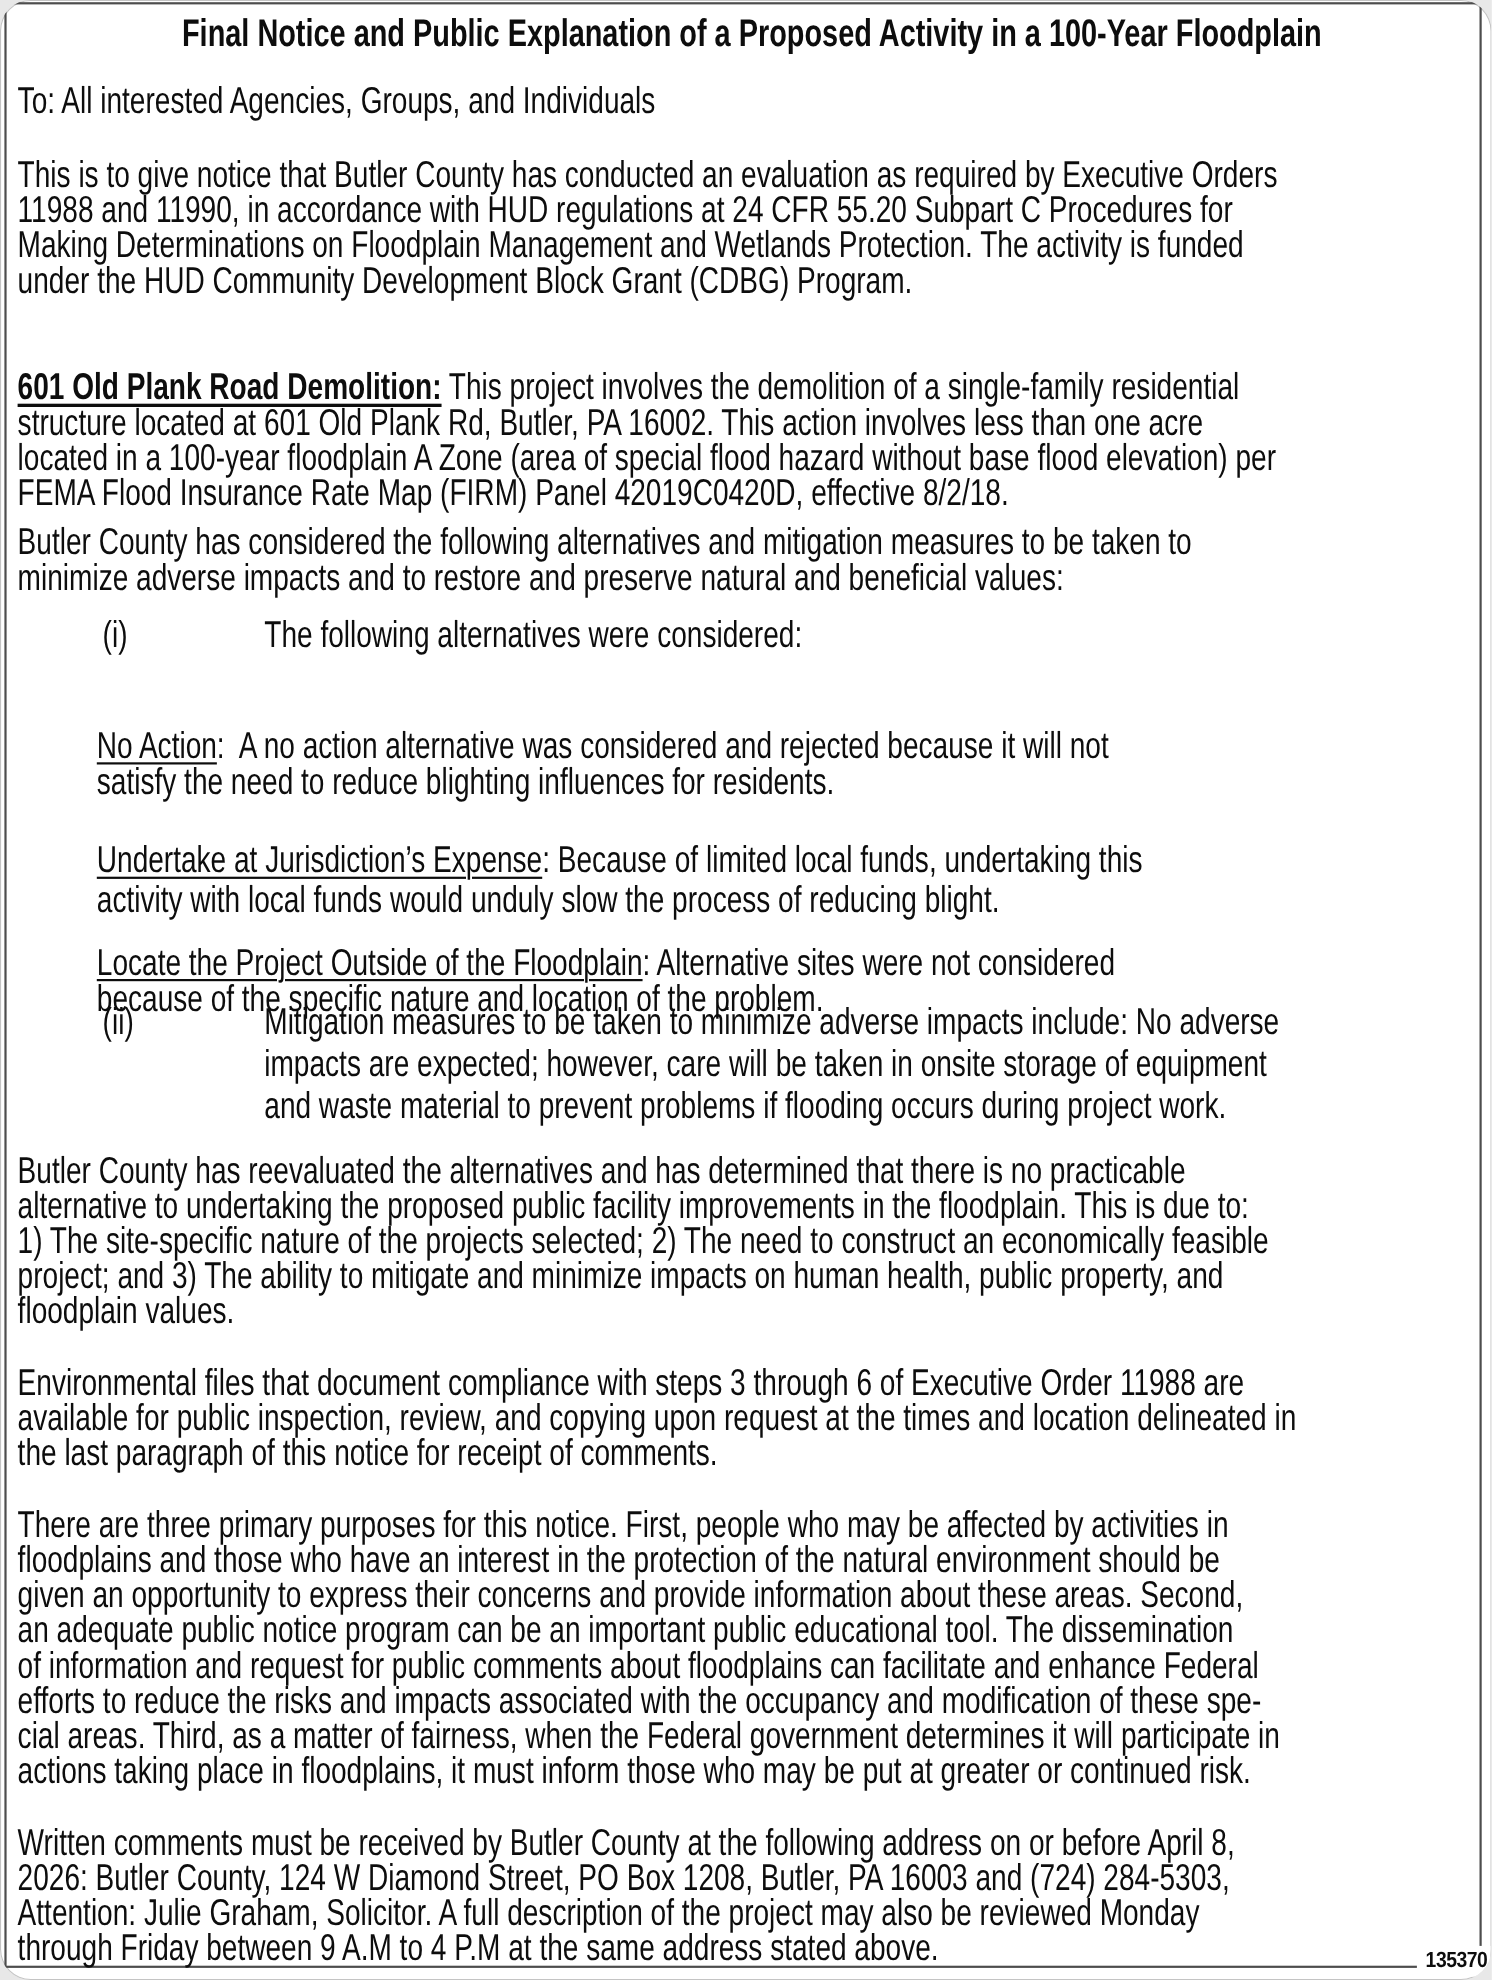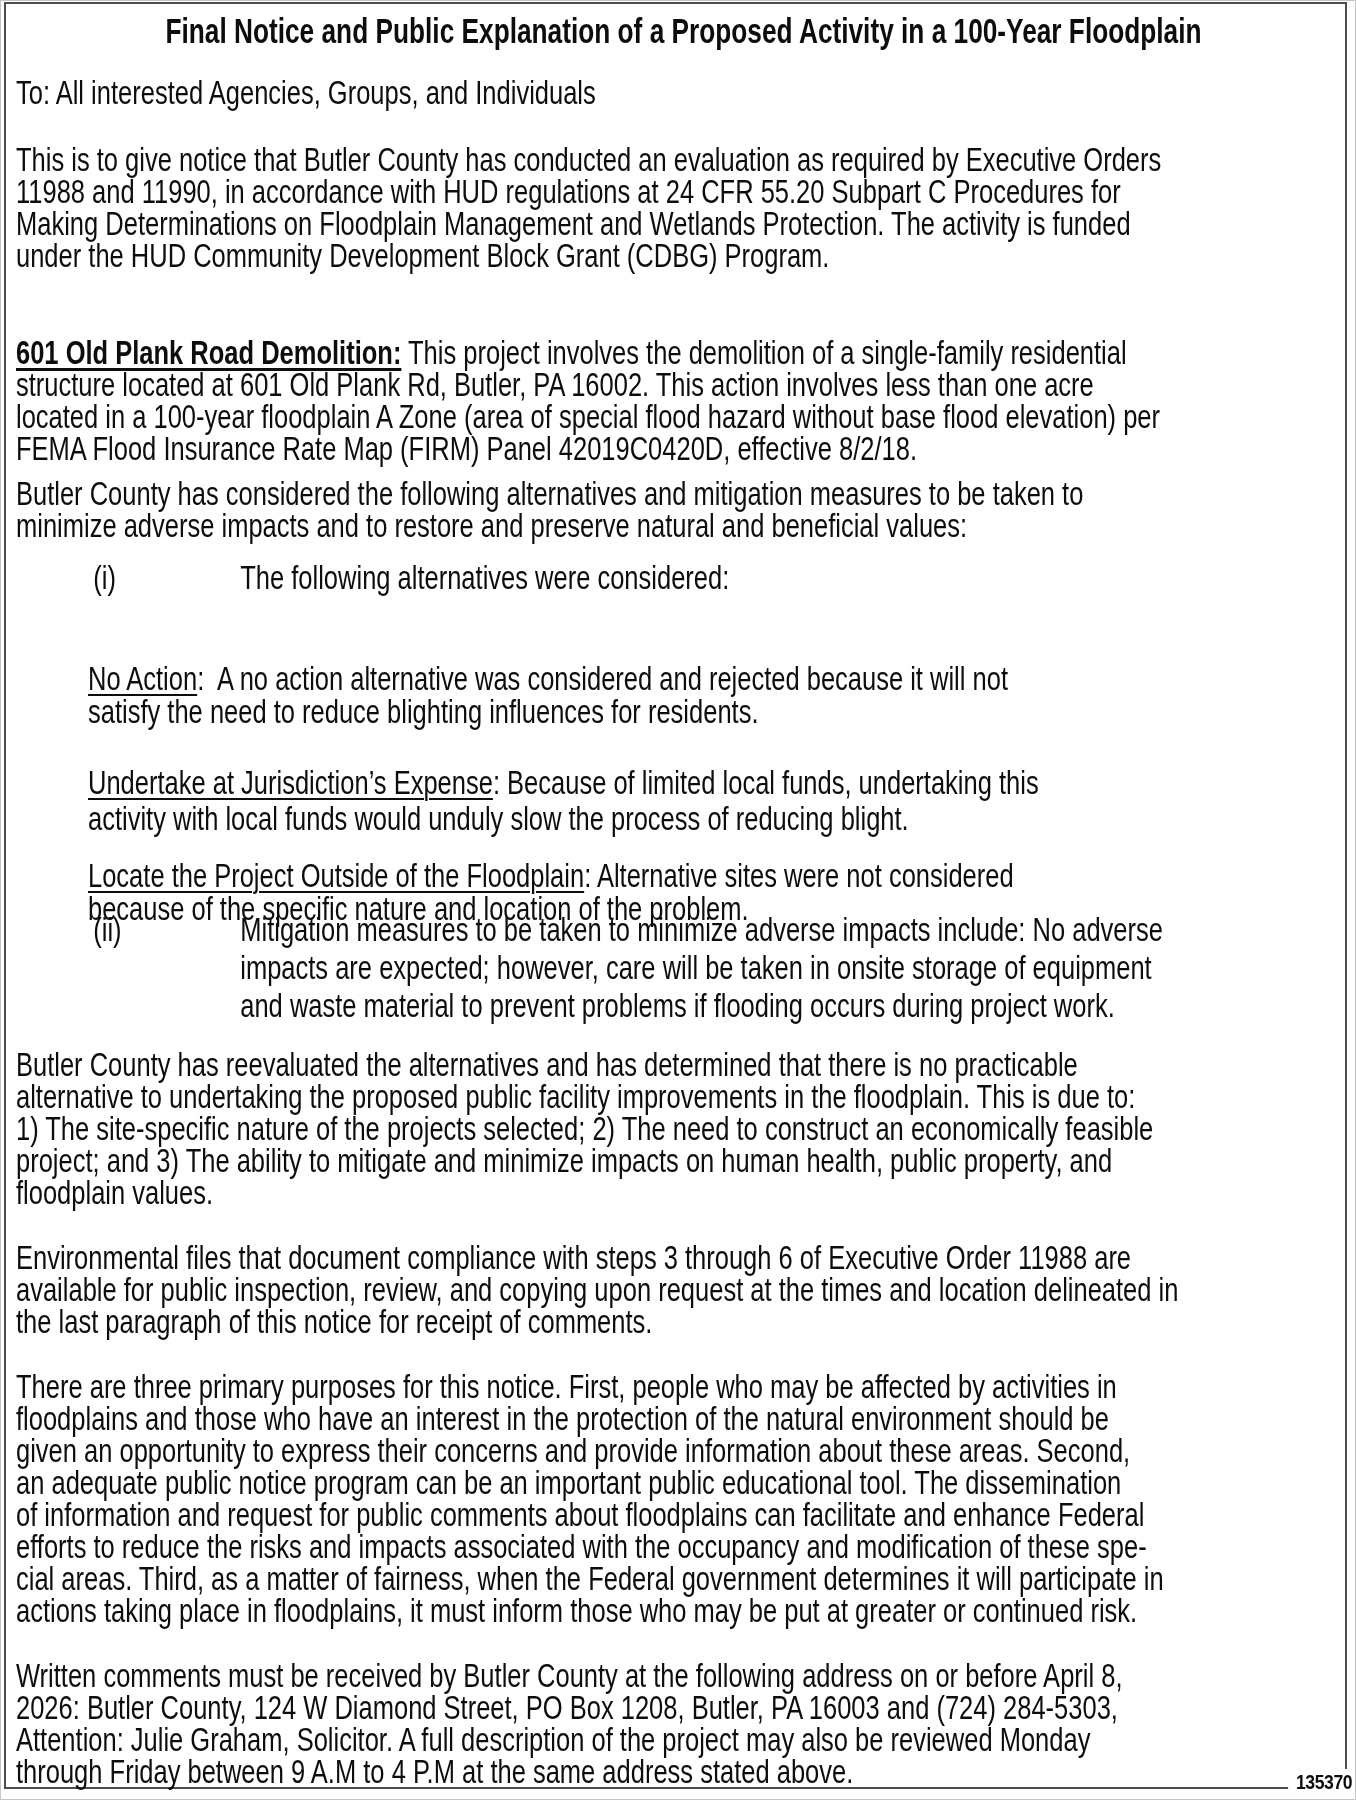--- a/index.html
+++ b/index.html
@@ -4,20 +4,21 @@
 <style>
   html,body{margin:0;padding:0;background:#e8e8e8;}
   .page{
     position:relative;
     width:1356px;height:1800px;
     background:#ffffff;
     overflow:hidden;
     font-family:"Liberation Sans","DejaVu Sans",sans-serif;
     color:#0d0d0d;
     box-shadow:inset 0 0 0 1px #c4c4c4;
+    border-radius:28px;
   }
   .border-box{
     position:absolute;left:4px;top:2px;
     width:1343px;height:1787px;
     border:2px solid #4d4d4d;
     box-sizing:border-box;
     z-index:1;
   }
   
   .content{

